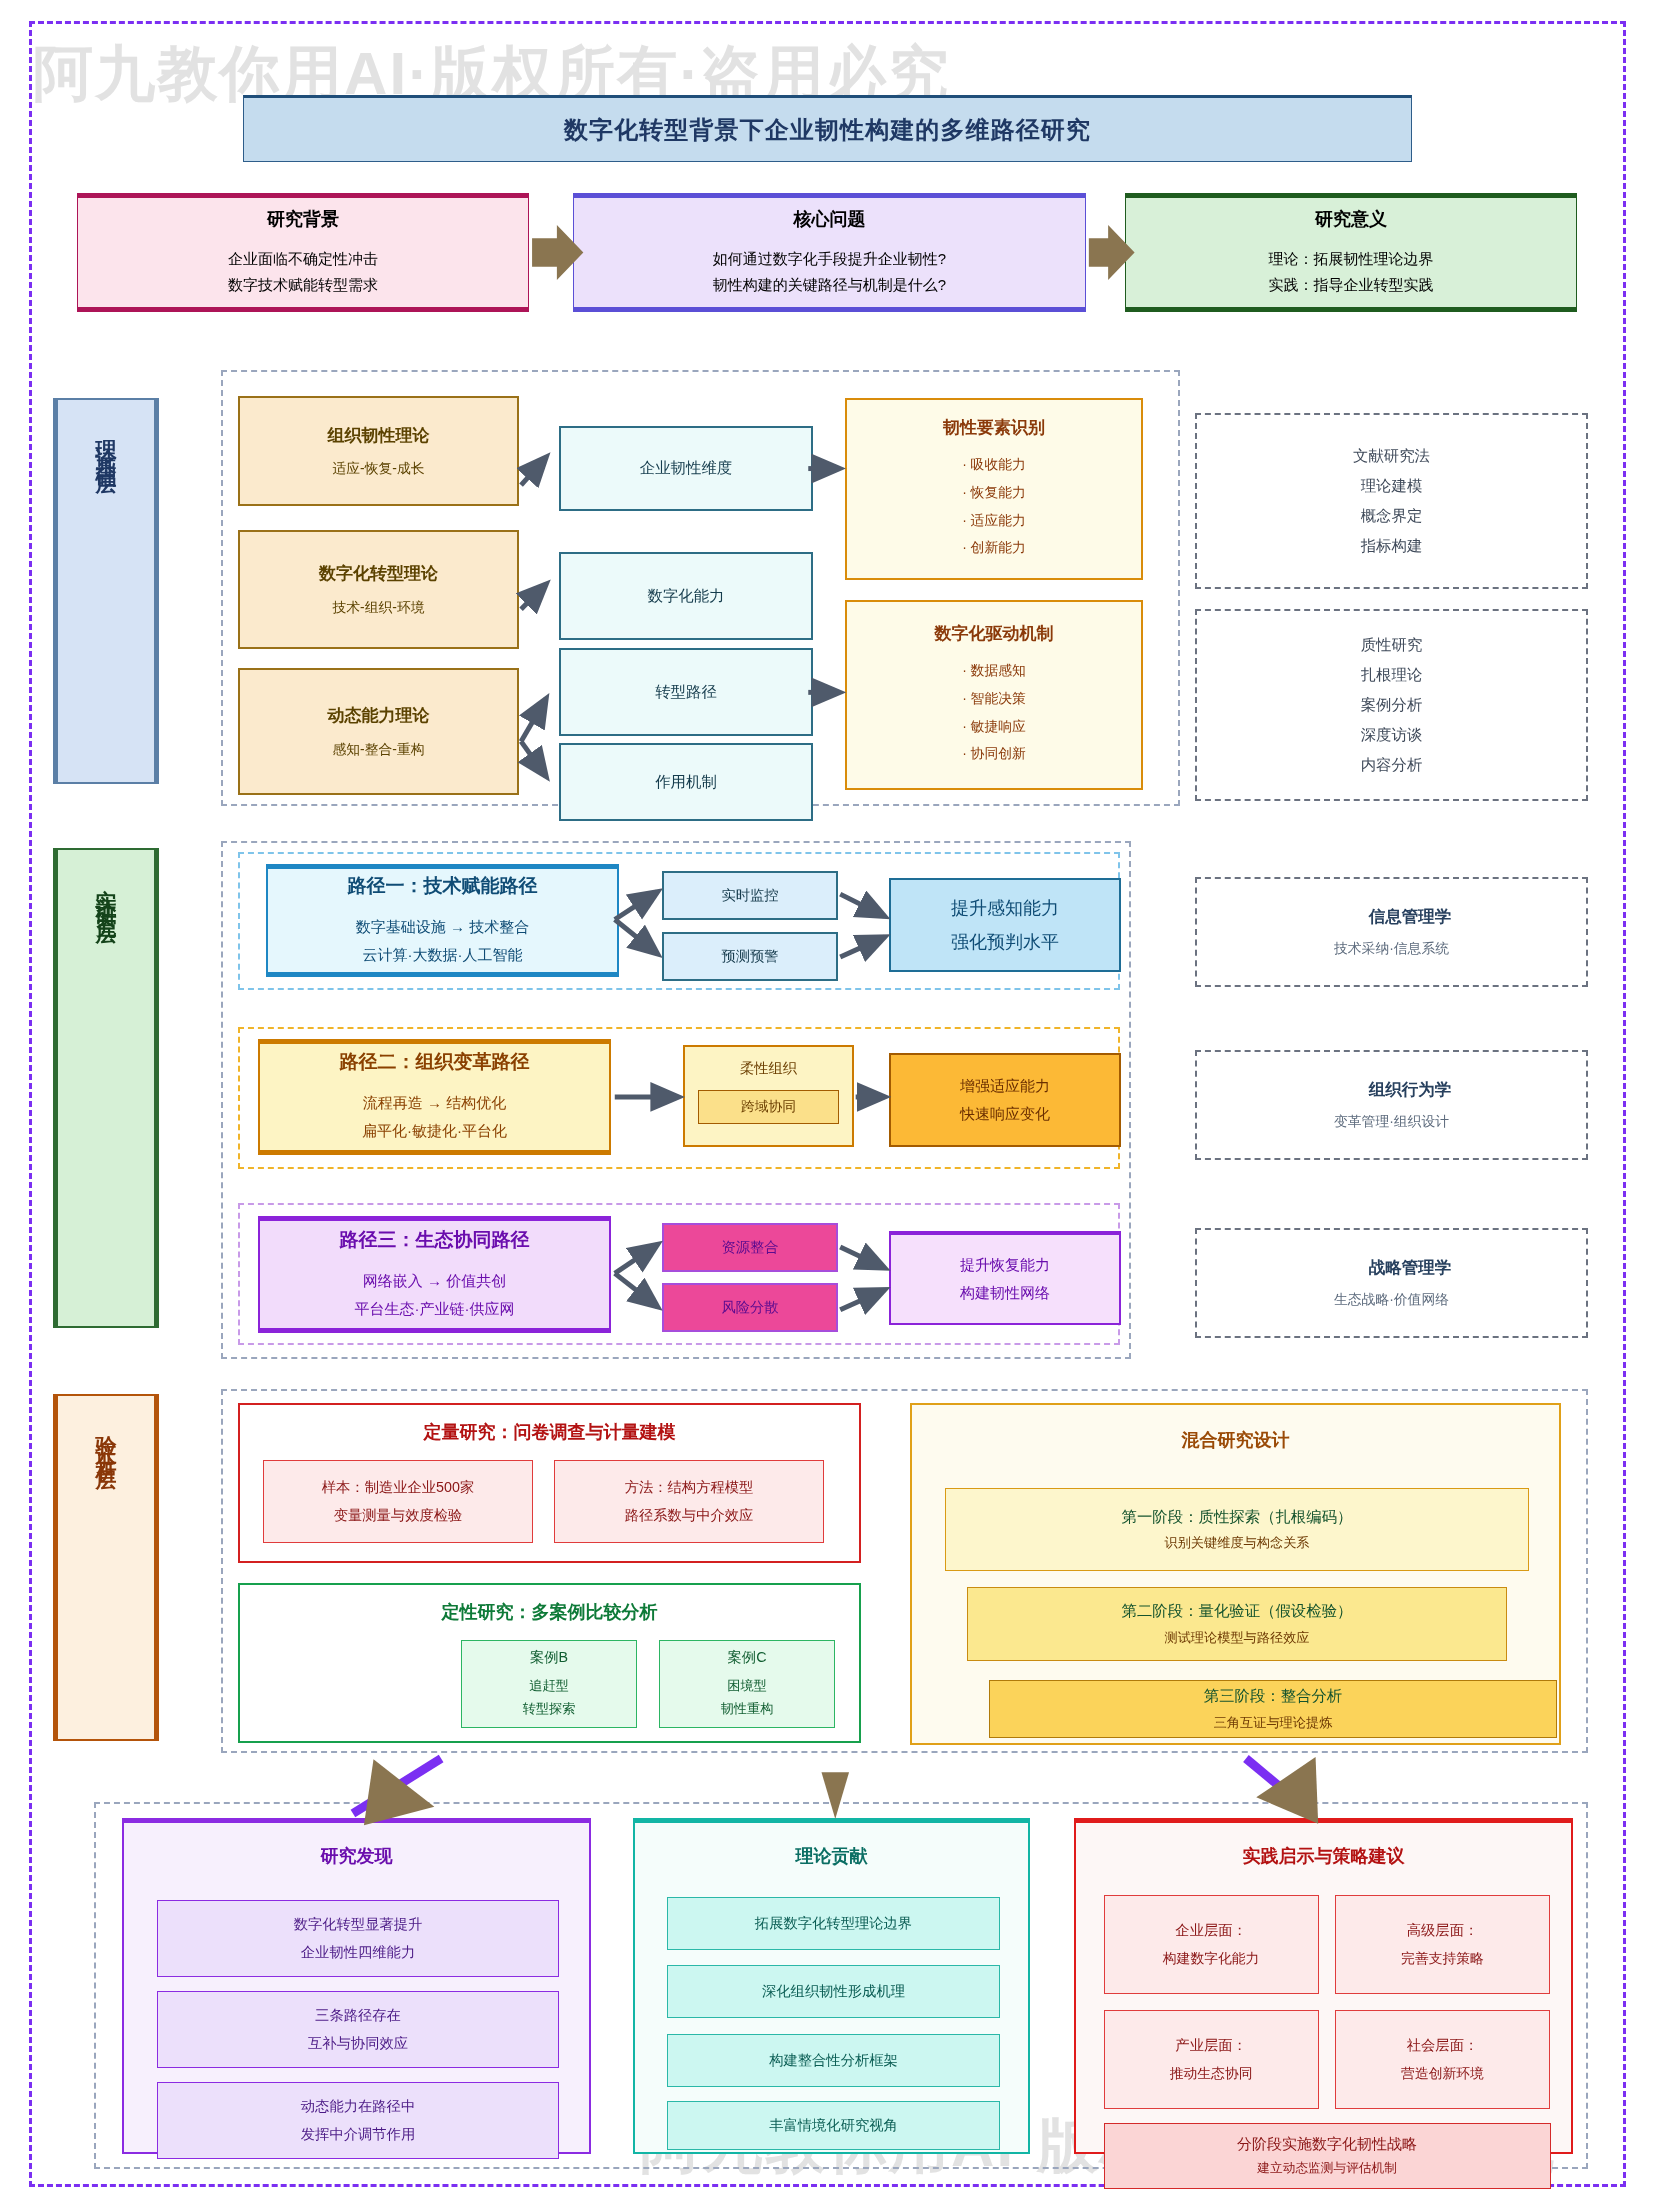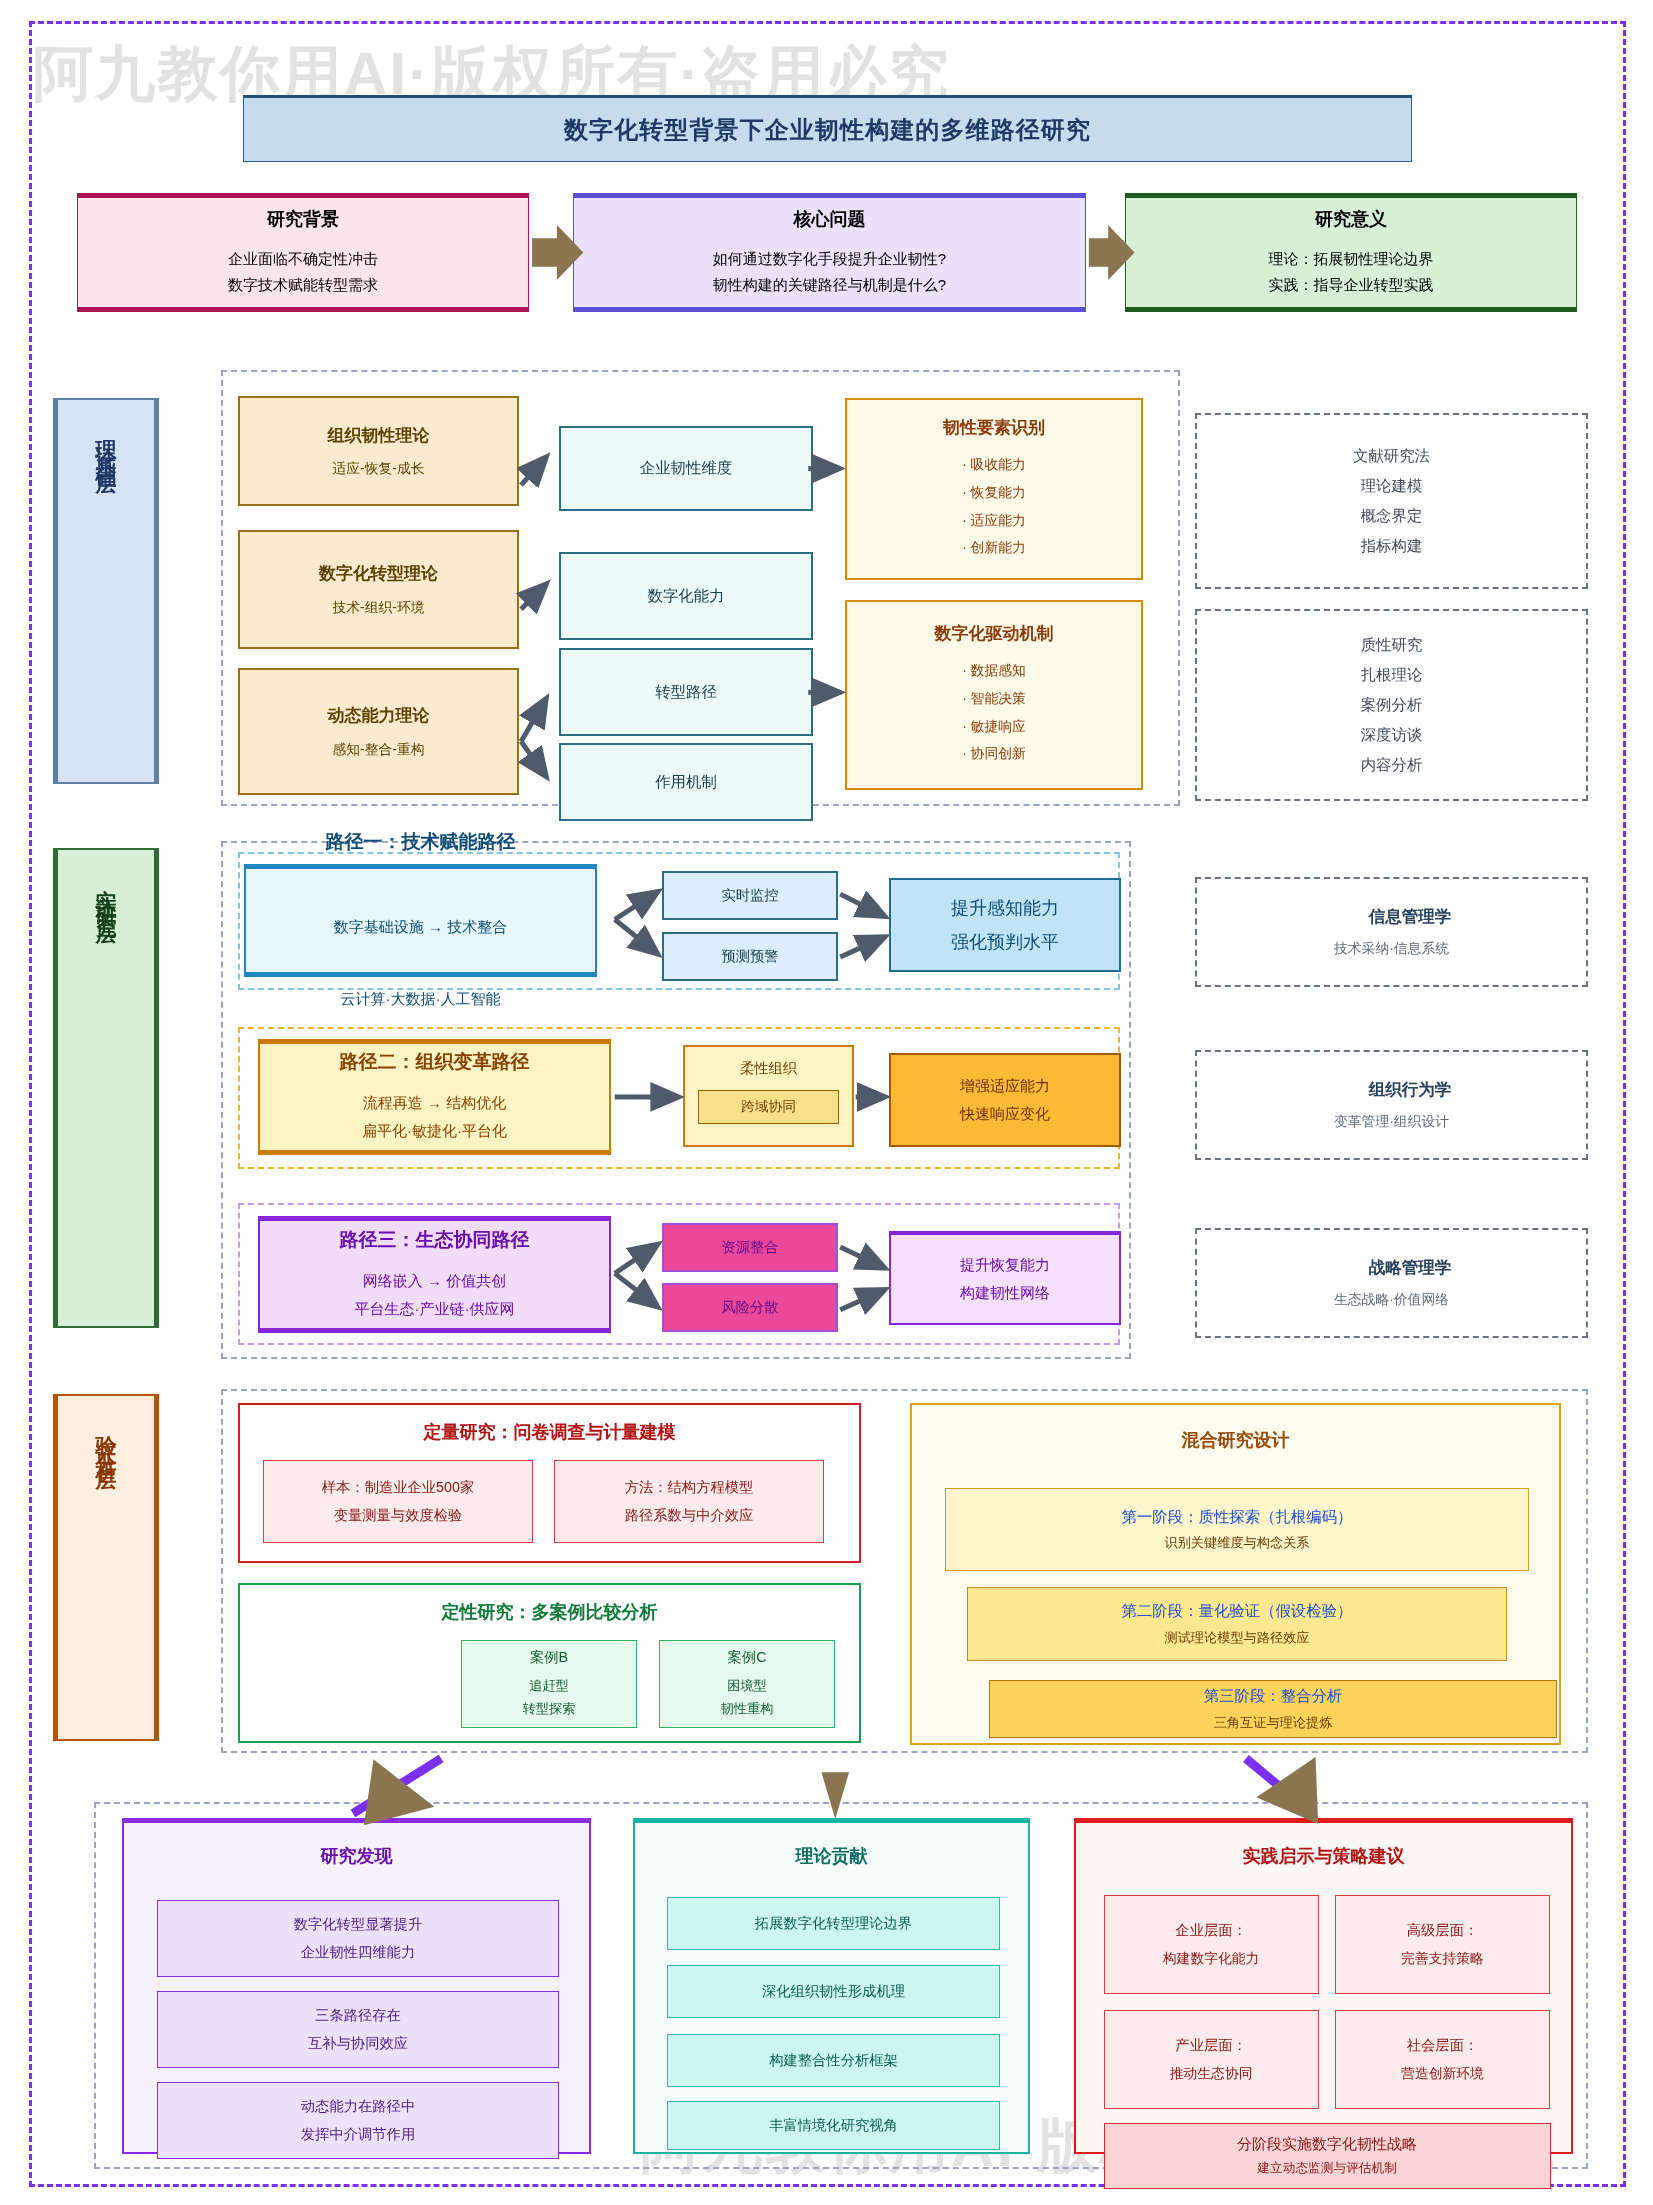--- a/index.html
+++ b/index.html
@@ -150,21 +150,21 @@
   .qual { background:#ffffff; border:2.2px solid #17a04d; z-index:3;}
   .qual .hd { font-size:18px; color:#0e7a38; font-weight:700; }
   .qual-cell { background:#e5faec; border:1.7px solid #2cb563; z-index:4;
      display:flex; flex-direction:column; align-items:center; justify-content:center; }
   .qual-cell .hd2 { font-size:14.3px; color:#115e31; margin-bottom:7.7px; }
   .qual-cell .ln { font-size:13.2px; color:#115e31; line-height:1.75; }
 
   .mixed { background:#fefbef; border:2.2px solid #e0a018; z-index:3;}
   .mixed .hd { font-size:18px; color:#9a4a06; font-weight:700; }
   .ph { z-index:4; display:flex; flex-direction:column; align-items:center; justify-content:center; }
-  .ph .hd2 { font-size:15.4px; color:#1d4ed8; margin-bottom:6.6px; }
+  .ph .hd2 { font-size:15.4px; color:#14532d; margin-bottom:6.6px; }
   .ph .ln  { font-size:13.2px; color:#6e3a04; }
   .ph1 { background:#fdf6cc; border:1.7px solid #d99a14; }
   .ph2 { background:#fbe88f; border:1.7px solid #c98b10; }
   .ph3 { background:#fbd35a; border:1.7px solid #b07a0a; }
 
   
   .out-find { background:#f7f0fd; border:2.2px solid #8b2be2; border-top-width:5px; z-index:3;}
   .out-find .hd { font-size:18px; color:#6a0dad; font-weight:700; }
   .of-cell { background:#ece0fb; border:1.7px solid #8b2be2; z-index:4;
      display:flex; flex-direction:column; align-items:center; justify-content:center; }
@@ -285,21 +285,21 @@
     <div class="ln">质性研究</div>
     <div class="ln">扎根理论</div>
     <div class="ln">案例分析</div>
     <div class="ln">深度访谈</div>
     <div class="ln">内容分析</div>
   </div>
 
   <div class="dgroup dash-gray" style="left:221px;top:841px;width:910px;height:518px;"></div>
 
   <div class="dgroup dash-blue" style="left:238px;top:852px;width:882px;height:138px;"></div>
-  <div class="box p1-main" style="left:244px;top:864px;width:353px;height:113px;gap:44px;">
+  <div class="box p1-main" style="left:266px;top:864px;width:353px;height:113px;">
     <div class="hd">路径一：技术赋能路径</div>
     <div class="ln">数字基础设施 → 技术整合</div>
     <div class="ln">云计算·大数据·人工智能</div>
   </div>
   <div class="box p1-sub" style="left:662px;top:871px;width:176px;height:49px;">
     <div class="hd">实时监控</div>
   </div>
   <div class="box p1-sub" style="left:662px;top:932px;width:176px;height:49px;">
     <div class="hd">预测预警</div>
   </div>

